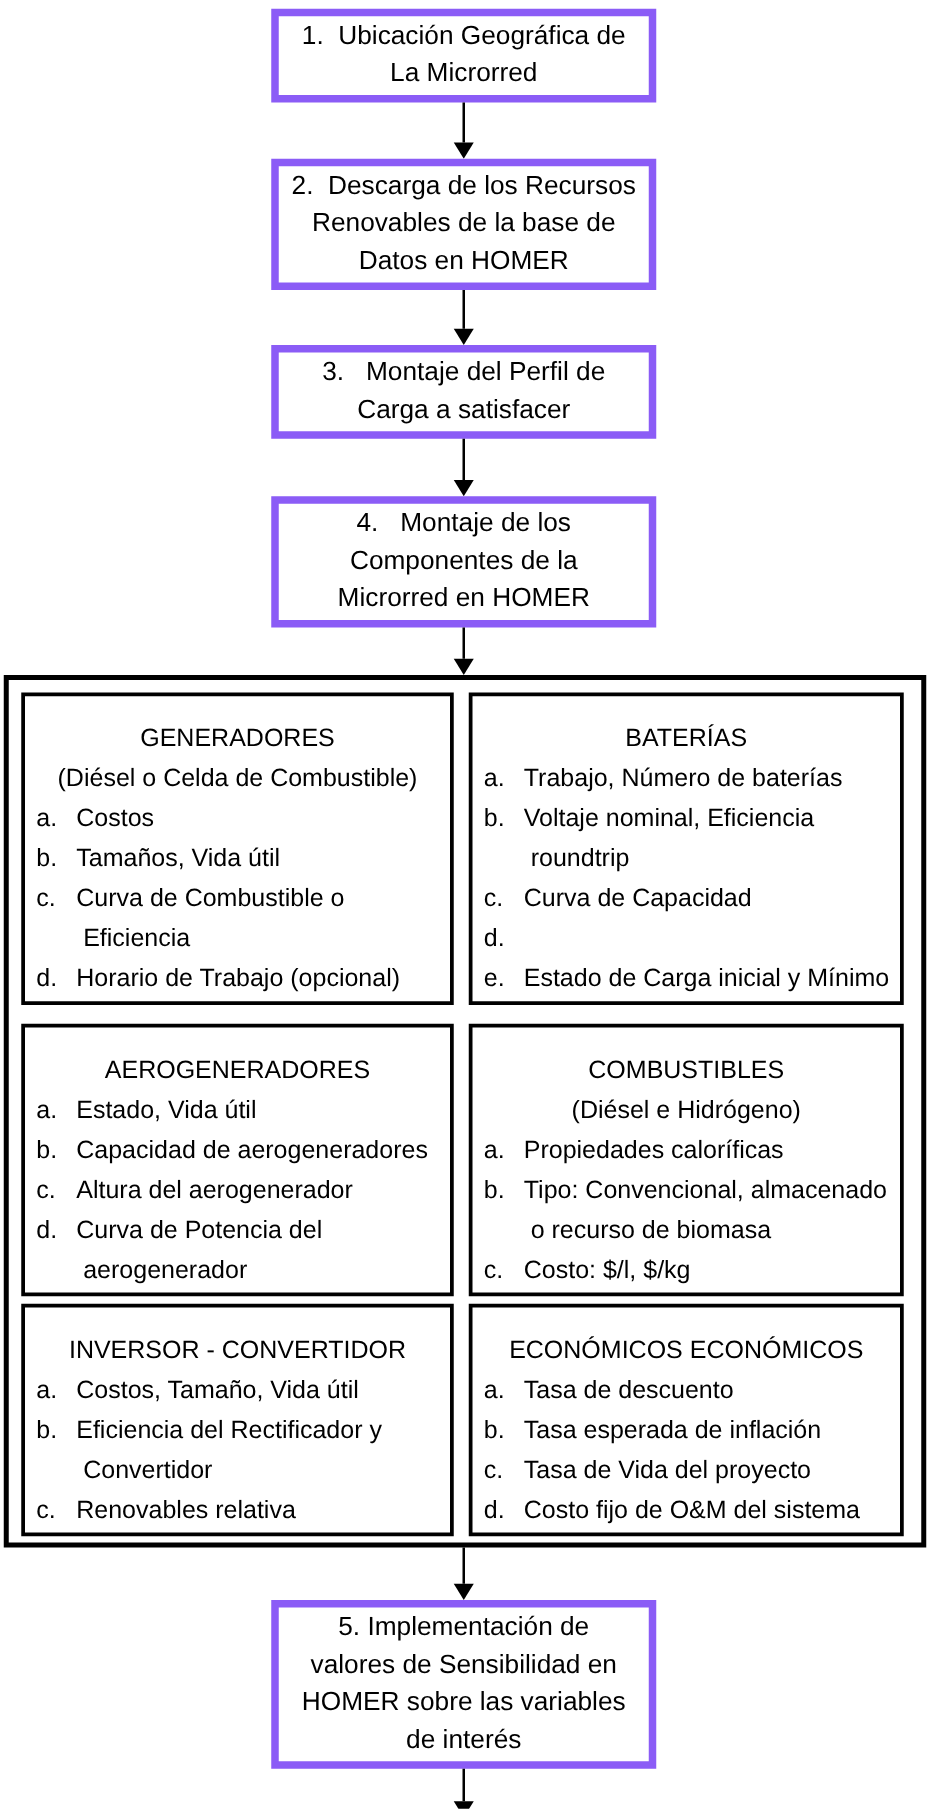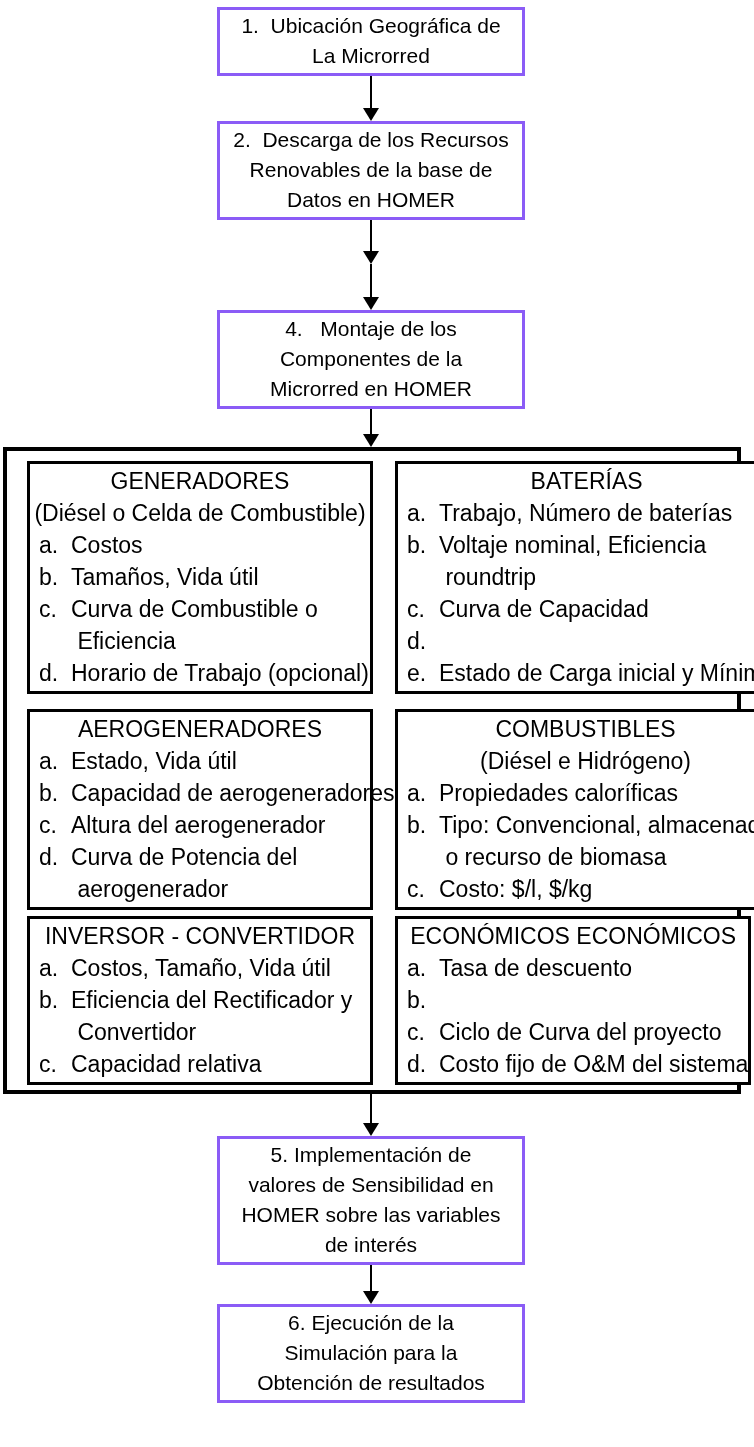--- a/index.html
+++ b/index.html
@@ -18,21 +18,21 @@
   }
   
   .flow-col {
     width: 308px;
     margin-left: 217px;
     display: flex;
     flex-direction: column;
     align-items: stretch;
   }
   .flow-box {
-    border: 3px solid #8b5cf6;
+    border: 6px solid #8b5cf6;
     text-align: center;
     font-size: 21px;
     line-height: 30px;
     white-space: pre;
     padding: 1px 0 2px 0;
     background: #fff;
   }
   .arrow {
     align-self: center;
     display: flex;
@@ -57,25 +57,24 @@
     padding: 10px 14px 5px 10px;
     background: #fff;
   }
   .row { display: flex; gap: 12px; }
   .row-1 { margin-bottom: 15px; }
   .row-2 { margin-bottom: 6px; }
   .row-3 { margin-bottom: 0; align-items: flex-end; }
   .panel {
     border: 3px solid #000;
     box-sizing: border-box;
-    font-size: 23px;
+    font-size: 20px;
     line-height: 32px;
-    padding: 1px 0 2px 0;
+    padding: 18px 0 2px 0;
     background: #fff;
-    margin-left: 10px;
   }
   .panel-left  { width: 346px; flex: none; }
   .panel-right { flex: 1; }
   .panel-title, .panel-subtitle { text-align: center; white-space: pre; }
   .item { display: flex; padding-left: 9px; }
   .letter { width: 32px; flex: none; }
   .itext { white-space: pre; }
 </style>
 </head>
 <body>
@@ -92,20 +91,22 @@
 
   <div class="flow-box">2.&nbsp; Descarga de los Recursos
 Renovables de la base de
 Datos en HOMER</div>
 
   <div class="arrow a2">
     <div class="arrow-shaft"></div>
     <div class="arrow-head"></div>
   </div>
 
+  <div class="flow-box">3.&nbsp;&nbsp; Montaje del Perfil de
+Carga a satisfacer</div>
 
   <div class="arrow a3">
     <div class="arrow-shaft"></div>
     <div class="arrow-head"></div>
   </div>
 
   <div class="flow-box">4.&nbsp;&nbsp; Montaje de los
 Componentes de la
 Microrred en HOMER</div>
 
@@ -217,36 +218,37 @@
         <span class="letter">a.</span>
         <span class="itext">Costos, Tamaño, Vida útil</span>
       </div>
       <div class="item">
         <span class="letter">b.</span>
         <span class="itext">Eficiencia del Rectificador y
 &nbsp;Convertidor</span>
       </div>
       <div class="item">
         <span class="letter">c.</span>
-        <span class="itext">Capacidad relativa</span>
+        <span class="itext">Renovables relativa</span>
       </div>
     </div>
 
     <div class="panel panel-right">
       <div class="panel-title">ECONÓMICOS ECONÓMICOS</div>
       <div class="item">
         <span class="letter">a.</span>
         <span class="itext">Tasa de descuento</span>
       </div>
       <div class="item">
         <span class="letter">b.</span>
-      </div>
-      <div class="item">
-        <span class="letter">c.</span>
-        <span class="itext">Ciclo de Curva del proyecto</span>
+        <span class="itext">Tasa esperada de inflación</span>
+      </div>
+      <div class="item">
+        <span class="letter">c.</span>
+        <span class="itext">Tasa de Vida del proyecto</span>
       </div>
       <div class="item">
         <span class="letter">d.</span>
         <span class="itext">Costo fijo de O&amp;M del sistema</span>
       </div>
     </div>
   </div>
 
 </div>
 

